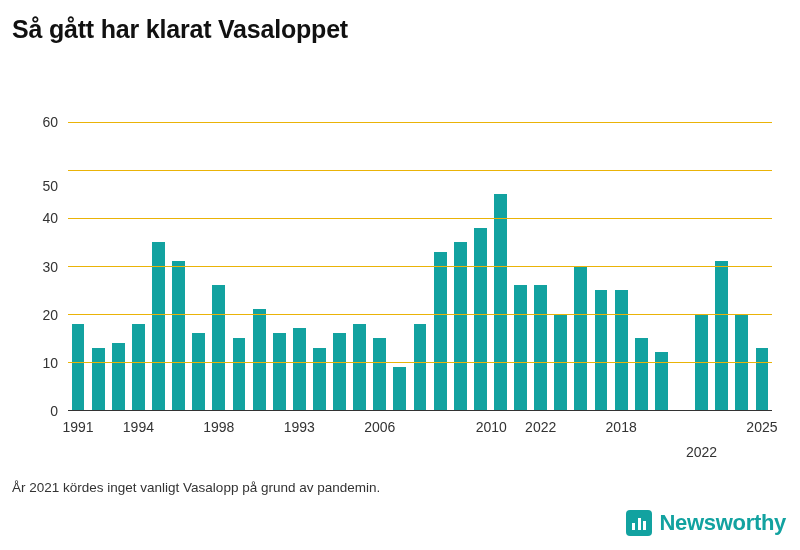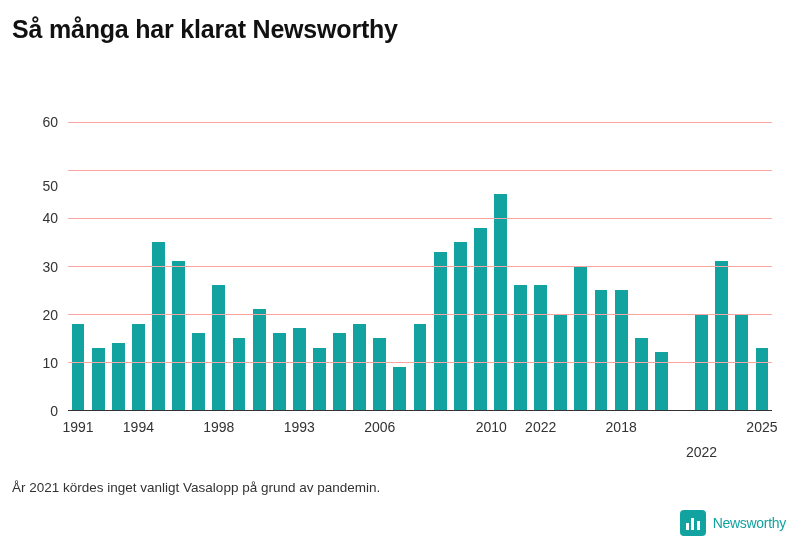--- a/index.html
+++ b/index.html
@@ -49,21 +49,21 @@
     left: 56px;
     top: 10px;
     right: 16px;
     bottom: 42px;
   }
   .gridline {
     position: absolute;
     left: 0;
     right: 0;
     height: 1px;
-    background: #fca5a5;
+    background: #eab308;
   }
   .gridline.zero {
     background: #333333;
     height: 1px;
   }
   .ytick {
     position: absolute;
     right: 100%;
     margin-right: 10px;
     transform: translateY(-50%);
@@ -119,32 +119,32 @@
     position: absolute;
     bottom: 6px;
     width: 3px;
     background: #ffffff;
     display: block;
   }
   .brand-mark i:nth-child(1) { left: 6px;  height: 7px; }
   .brand-mark i:nth-child(2) { left: 11.5px; height: 12px; }
   .brand-mark i:nth-child(3) { left: 17px; height: 9px; }
   .brand-name {
-    font-size: 14px;
-    font-weight: normal;
+    font-size: 22px;
+    font-weight: bold;
     color: #12a2a0;
     letter-spacing: -0.3px;
   }
 </style>
 </head>
 <body>
 
 <div class="page">
 
-  <h1 class="title">Så många har klarat Newsworthy</h1>
+  <h1 class="title">Så gått har klarat Vasaloppet</h1>
 
   <div class="chart-area">
     <div class="plot" id="plot">
       <div class="bars" id="bars">
           <div class="bar" title="1991: 18" style="left: 0.514286%; width: 1.82857%; height: 30%; background: rgb(18, 162, 160);"></div>
           <div class="bar" title="1992: 13" style="left: 3.37143%; width: 1.82857%; height: 21.6667%; background: rgb(18, 162, 160);"></div>
           <div class="bar" title="1993: 14" style="left: 6.22857%; width: 1.82857%; height: 23.3333%; background: rgb(18, 162, 160);"></div>
           <div class="bar" title="1994: 18" style="left: 9.08571%; width: 1.82857%; height: 30%; background: rgb(18, 162, 160);"></div>
           <div class="bar" title="1995: 35" style="left: 11.9429%; width: 1.82857%; height: 58.3333%; background: rgb(18, 162, 160);"></div>
           <div class="bar" title="1996: 31" style="left: 14.8%; width: 1.82857%; height: 51.6667%; background: rgb(18, 162, 160);"></div>

